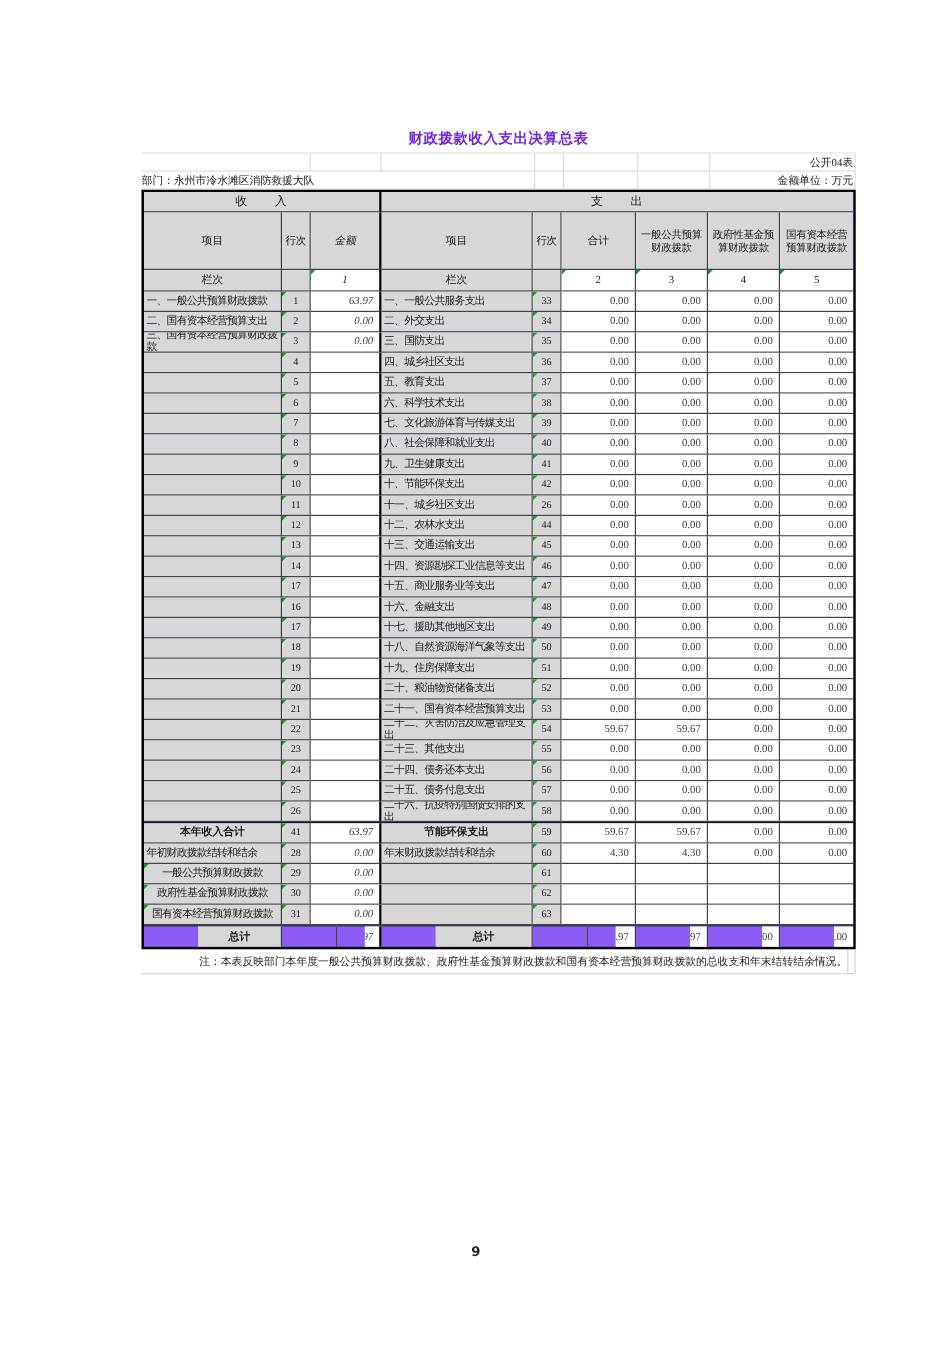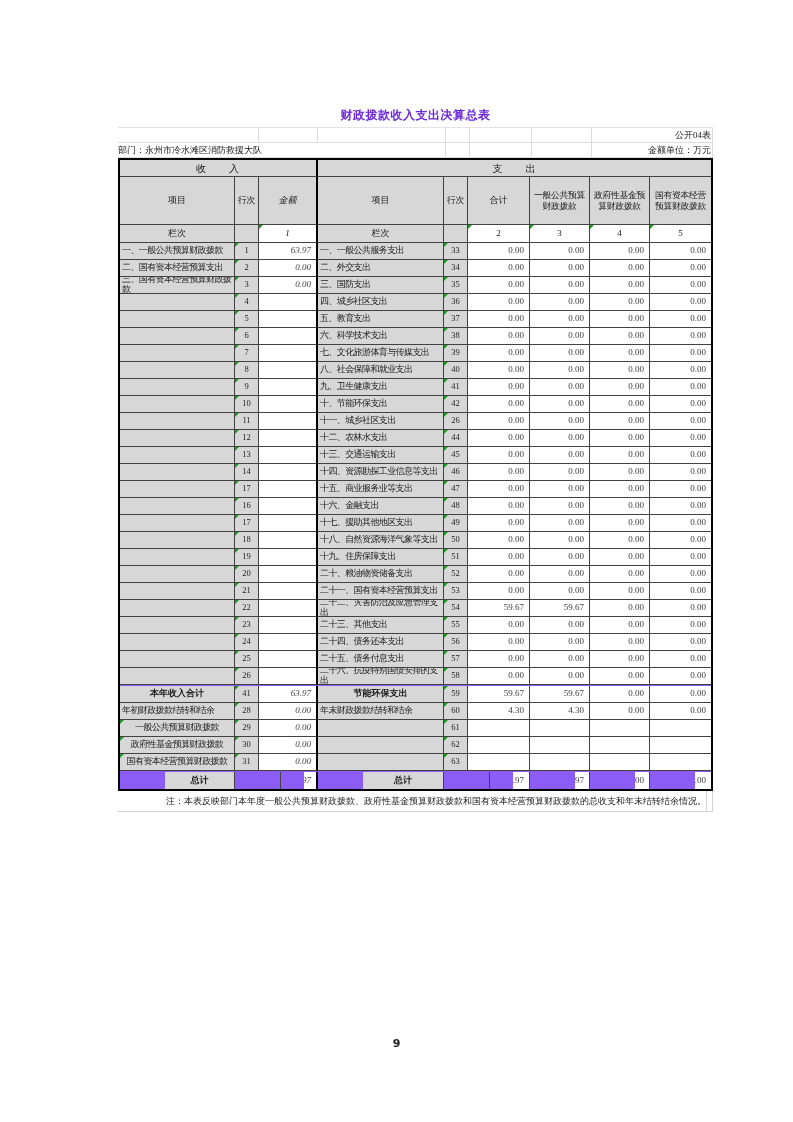--- a/index.html
+++ b/index.html
@@ -53,21 +53,21 @@
   .body .cell{height:17px;}
   .c-item{letter-spacing:-.6px;padding:0 1px;}
   .c-item.left{justify-content:flex-start;text-align:left;padding-left:2px;}
   .c-item.center{justify-content:center;}
   .c-item.bold,.sum{font-weight:bold;letter-spacing:0;}
   .c-line{font-size:8.5px;color:#222;}
   .c-val{background:#fff;justify-content:flex-end;padding-right:5px;color:#3c3c3c;}
   .white{background:#fff;}
   
   .divider{border-right:2px solid #000 !important;font-style:italic;}
-  .thick-top{border-top:2px solid #8b5cf6;margin-top:-1px;}
+  .thick-top{border-top:2px solid #0f172a;margin-top:-1px;}
 
   
   .tri::before{
     content:"";position:absolute;top:0;left:0;width:0;height:0;
     border-top:4px solid #1e9b1e;border-right:4px solid transparent;
   }
   .c-item.center::before{
     content:"";position:absolute;top:0;left:0;width:0;height:0;
     border-top:4px solid #1e9b1e;border-right:4px solid transparent;
   }

